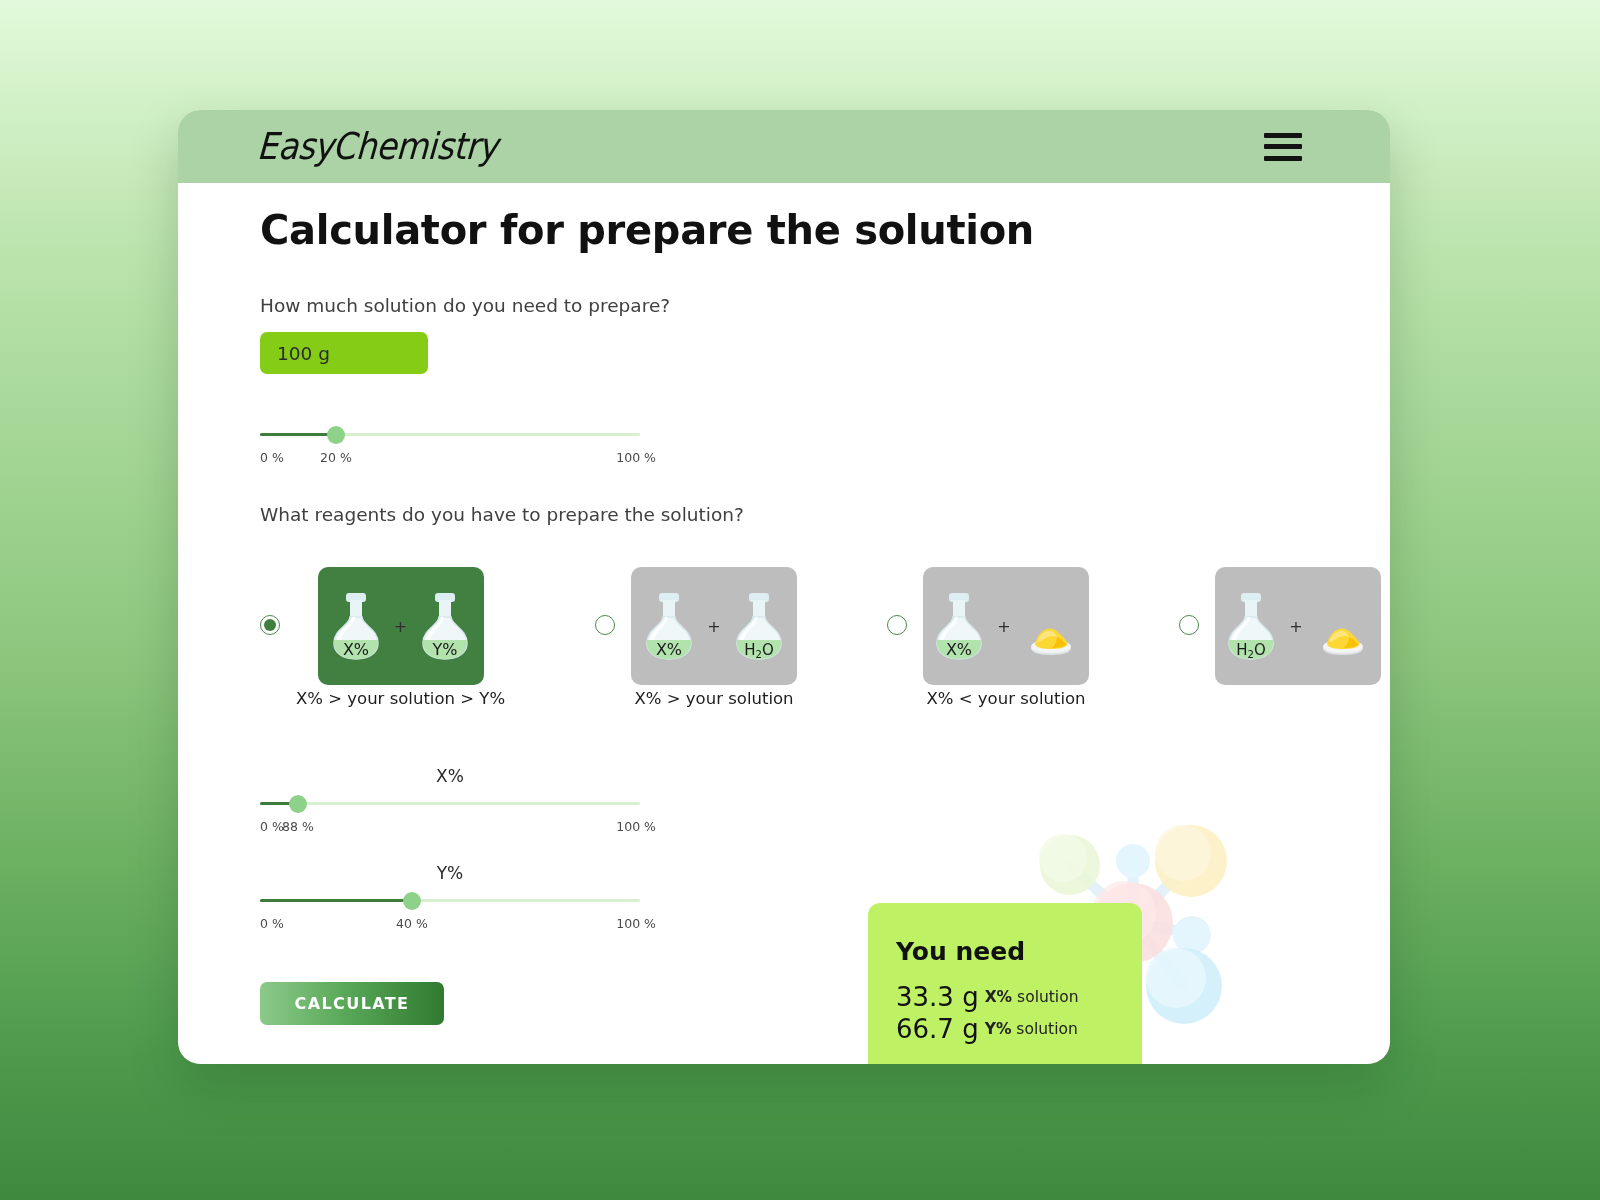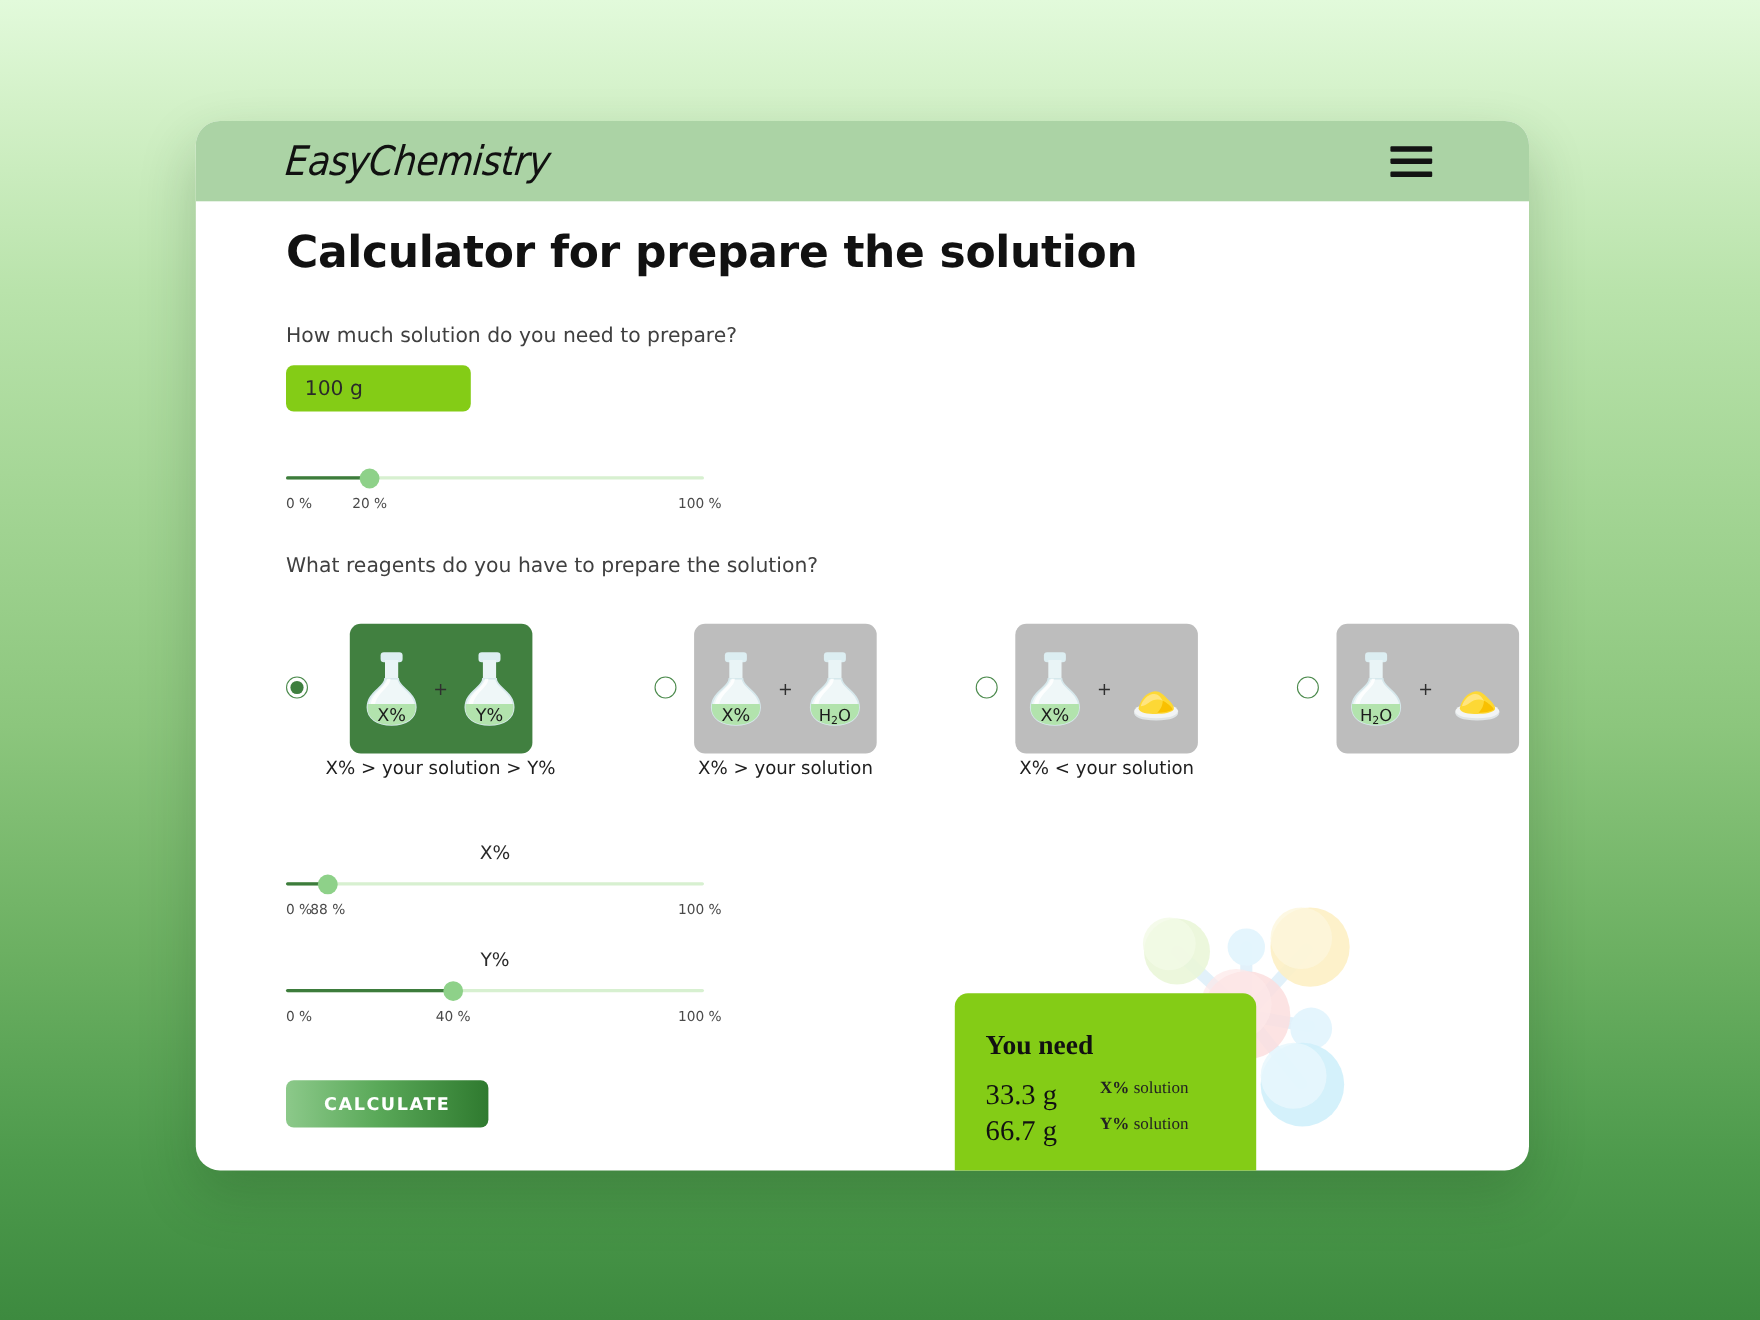--- a/index.html
+++ b/index.html
@@ -207,35 +207,34 @@
     letter-spacing: 1.4px;
     cursor: pointer;
     font-family: "DejaVu Sans", sans-serif;
   }
 
   
   .result-card {
     position: absolute;
     left: 690px; top: 720px;
     width: 274px; height: 176px;
-    background: #84cc16;
+    background: #bef264;
     border-radius: 12px;
     padding: 34px 0 0 28px;
     z-index: 3;
-    font-family: Liberation Serif, serif;
   }
   .result-title {
     font-size: 25px; font-weight: 700;
     color: #111111;
     margin-bottom: 16px;
   }
   .result-row {
     display: flex;
-    align-items: flex-start;
-    gap: 30px;
+    align-items: center;
+    gap: 6px;
     margin-bottom: 2px;
   }
   .result-val {
     font-size: 26px;
     color: #111111;
     min-width: 74px;
   }
   .result-lbl { font-size: 15.5px; color: #222222; }
   .result-lbl b { font-weight: 700; }
 

